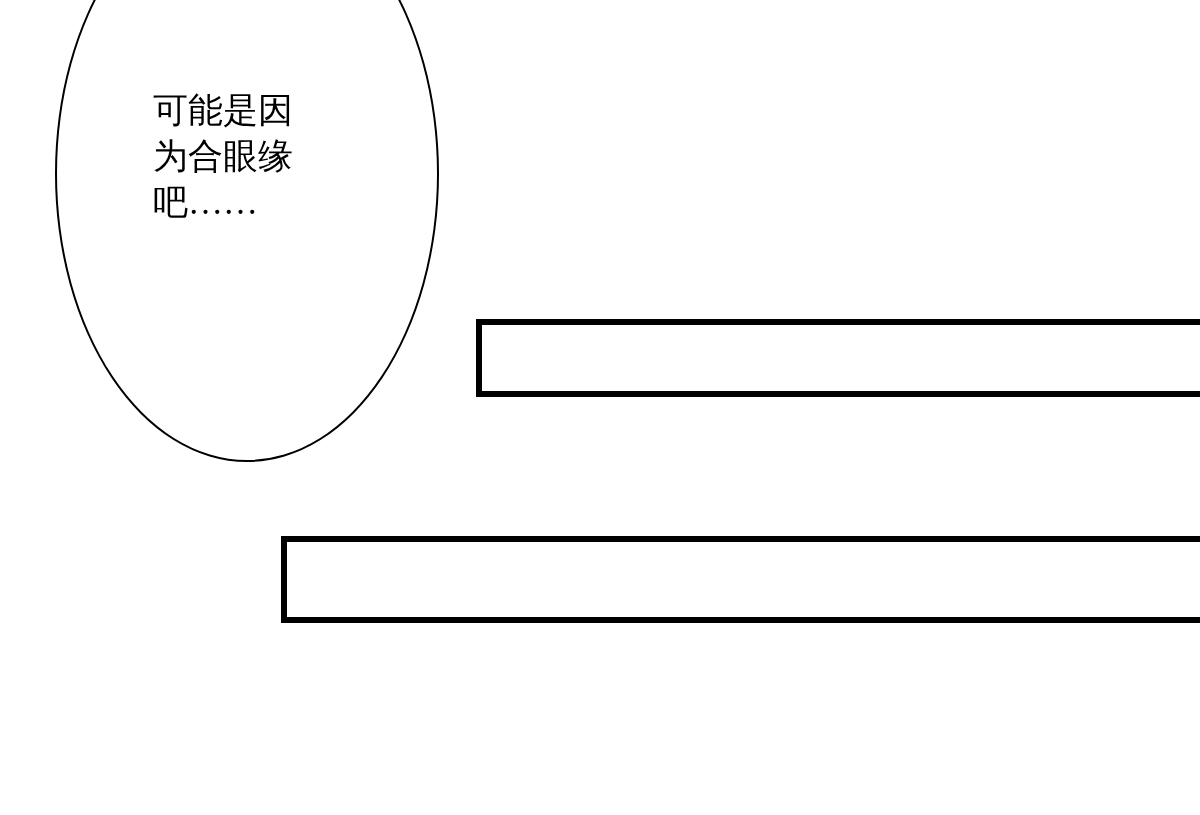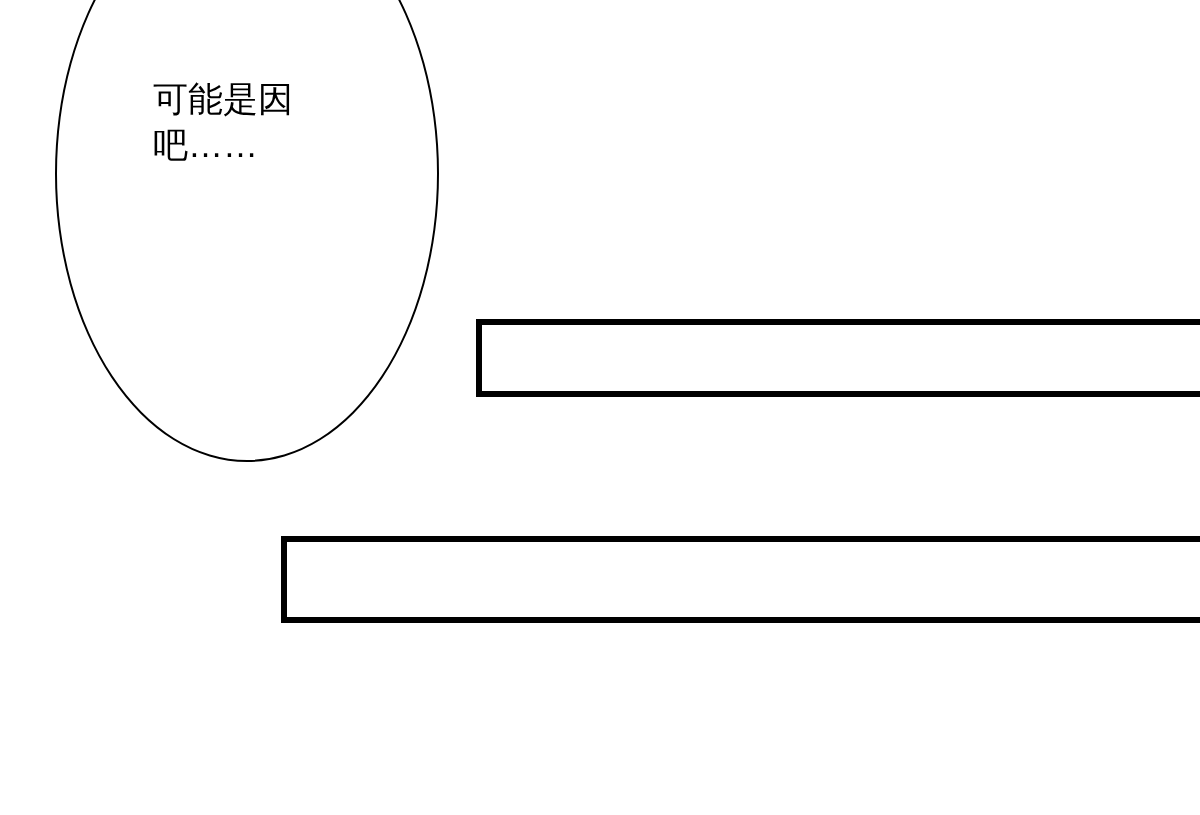--- a/index.html
+++ b/index.html
@@ -2,34 +2,35 @@
 <html><head>
 <meta charset="utf-8">
 <style>
   html, body { margin:0; padding:0; background:#ffffff; }
   body { width:1200px; height:815px; position:relative; overflow:hidden; }
   .bubble {
     position:absolute; left:55px; top:-115px; width:384px; height:577px;
     border:2px solid #000; border-radius:50%; box-sizing:border-box; background:#fff;
   }
   .bubble-text {
-    position:absolute; left:153px; top:76px; width:180px;
-    font-family:Liberation Sans, sans-serif; font-size:35px; line-height:46px;
+    position:absolute; left:153px; top:88px; width:180px;
+    font-family:Liberation Serif, serif; font-size:35px; line-height:46px;
     color:#000; letter-spacing:0px;
   }
   .bubble-text div { white-space:nowrap; }
   .panel {
     position:absolute; box-sizing:border-box; border:6px solid #000; background:#fff;
   }
   .panel-1 { left:476px; top:319px; width:740px; height:78px; }
   .panel-2 { left:281px; top:536px; width:935px; height:87px; }
 </style>
 </head>
 <body>
 
 <div class="bubble"></div>
 <div class="bubble-text">
   <div>可能是因</div>
+  <div>为合眼缘</div>
   <div>吧……</div>
 </div>
 
 <div class="panel panel-1"></div>
 <div class="panel panel-2"></div>
 
 </body></html>

